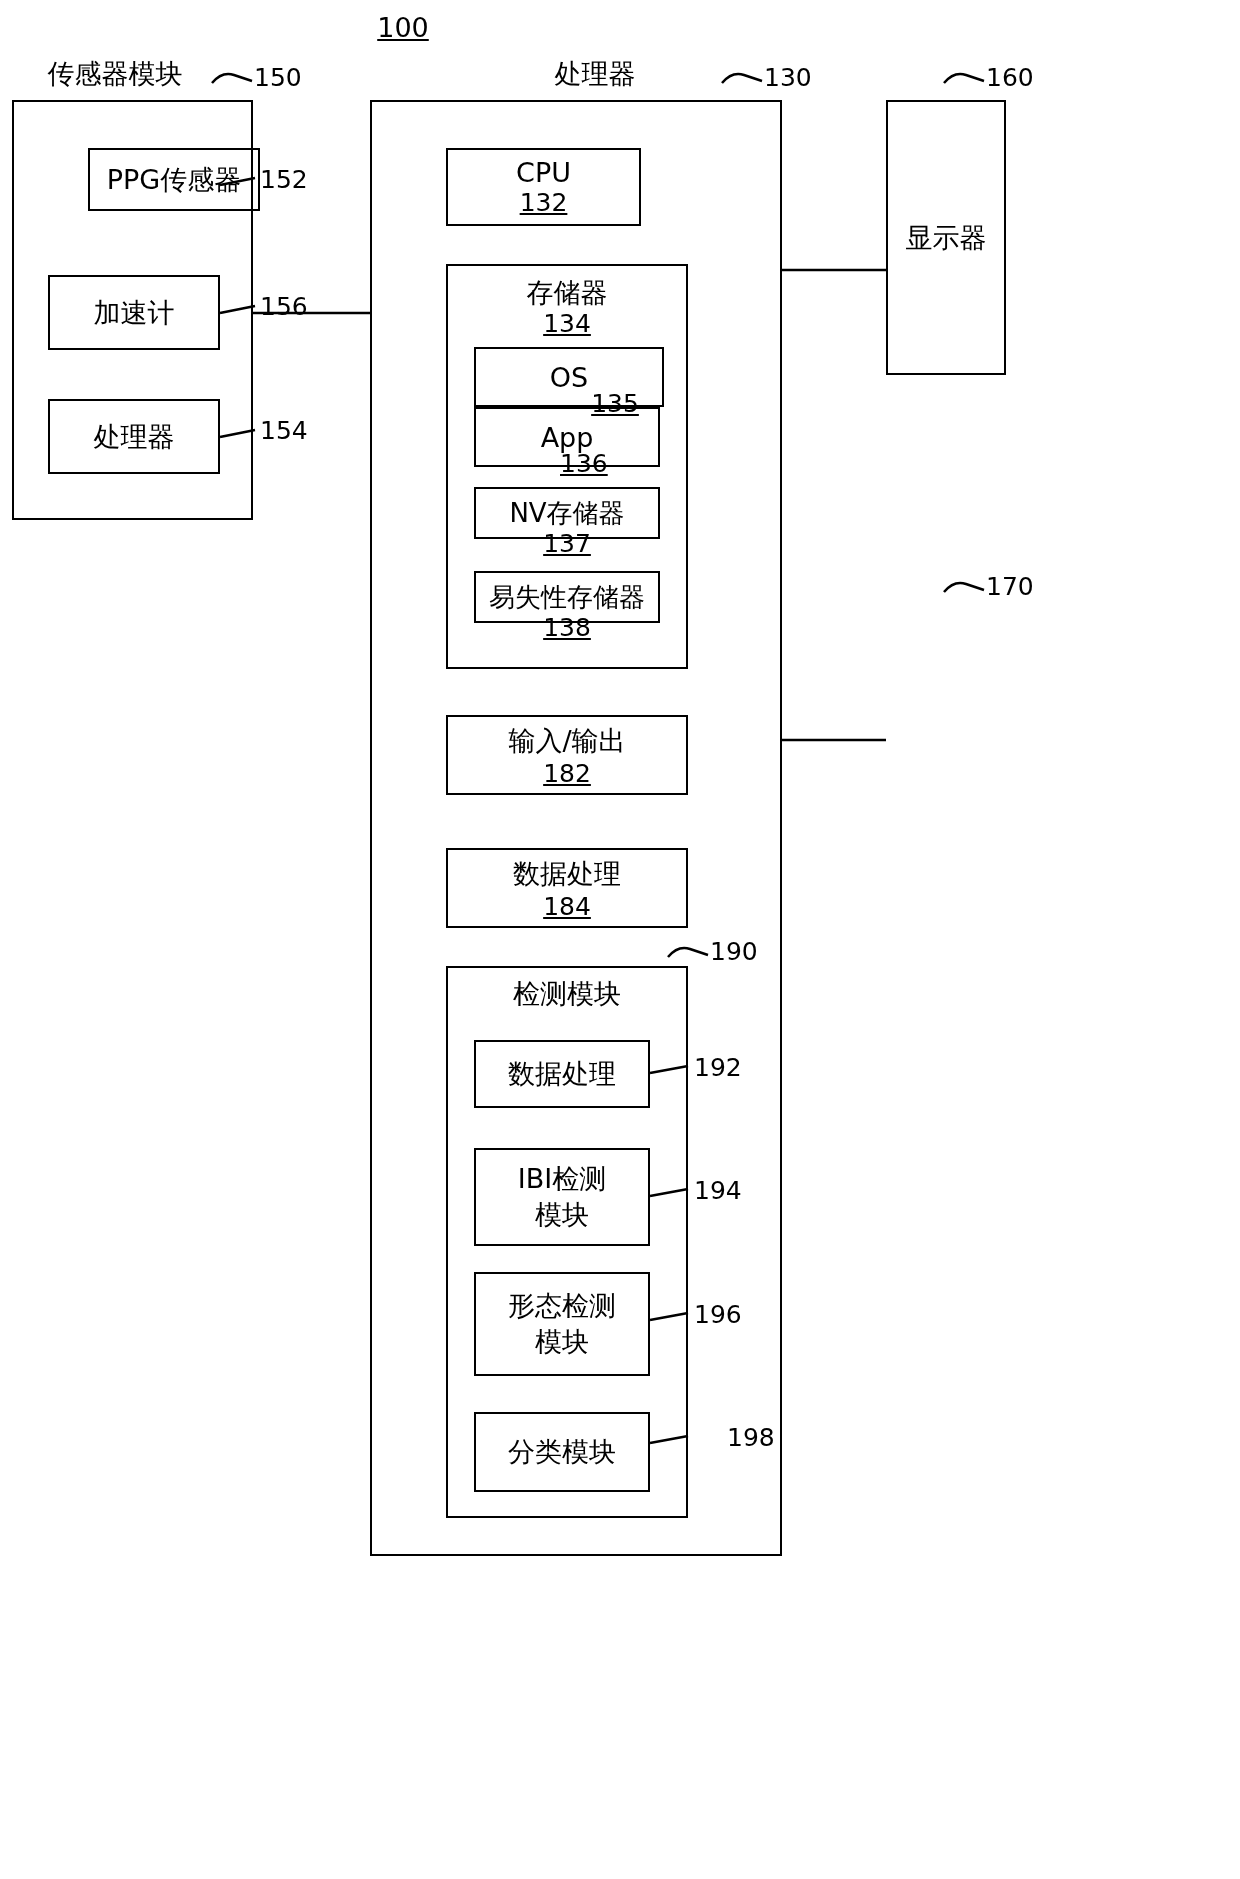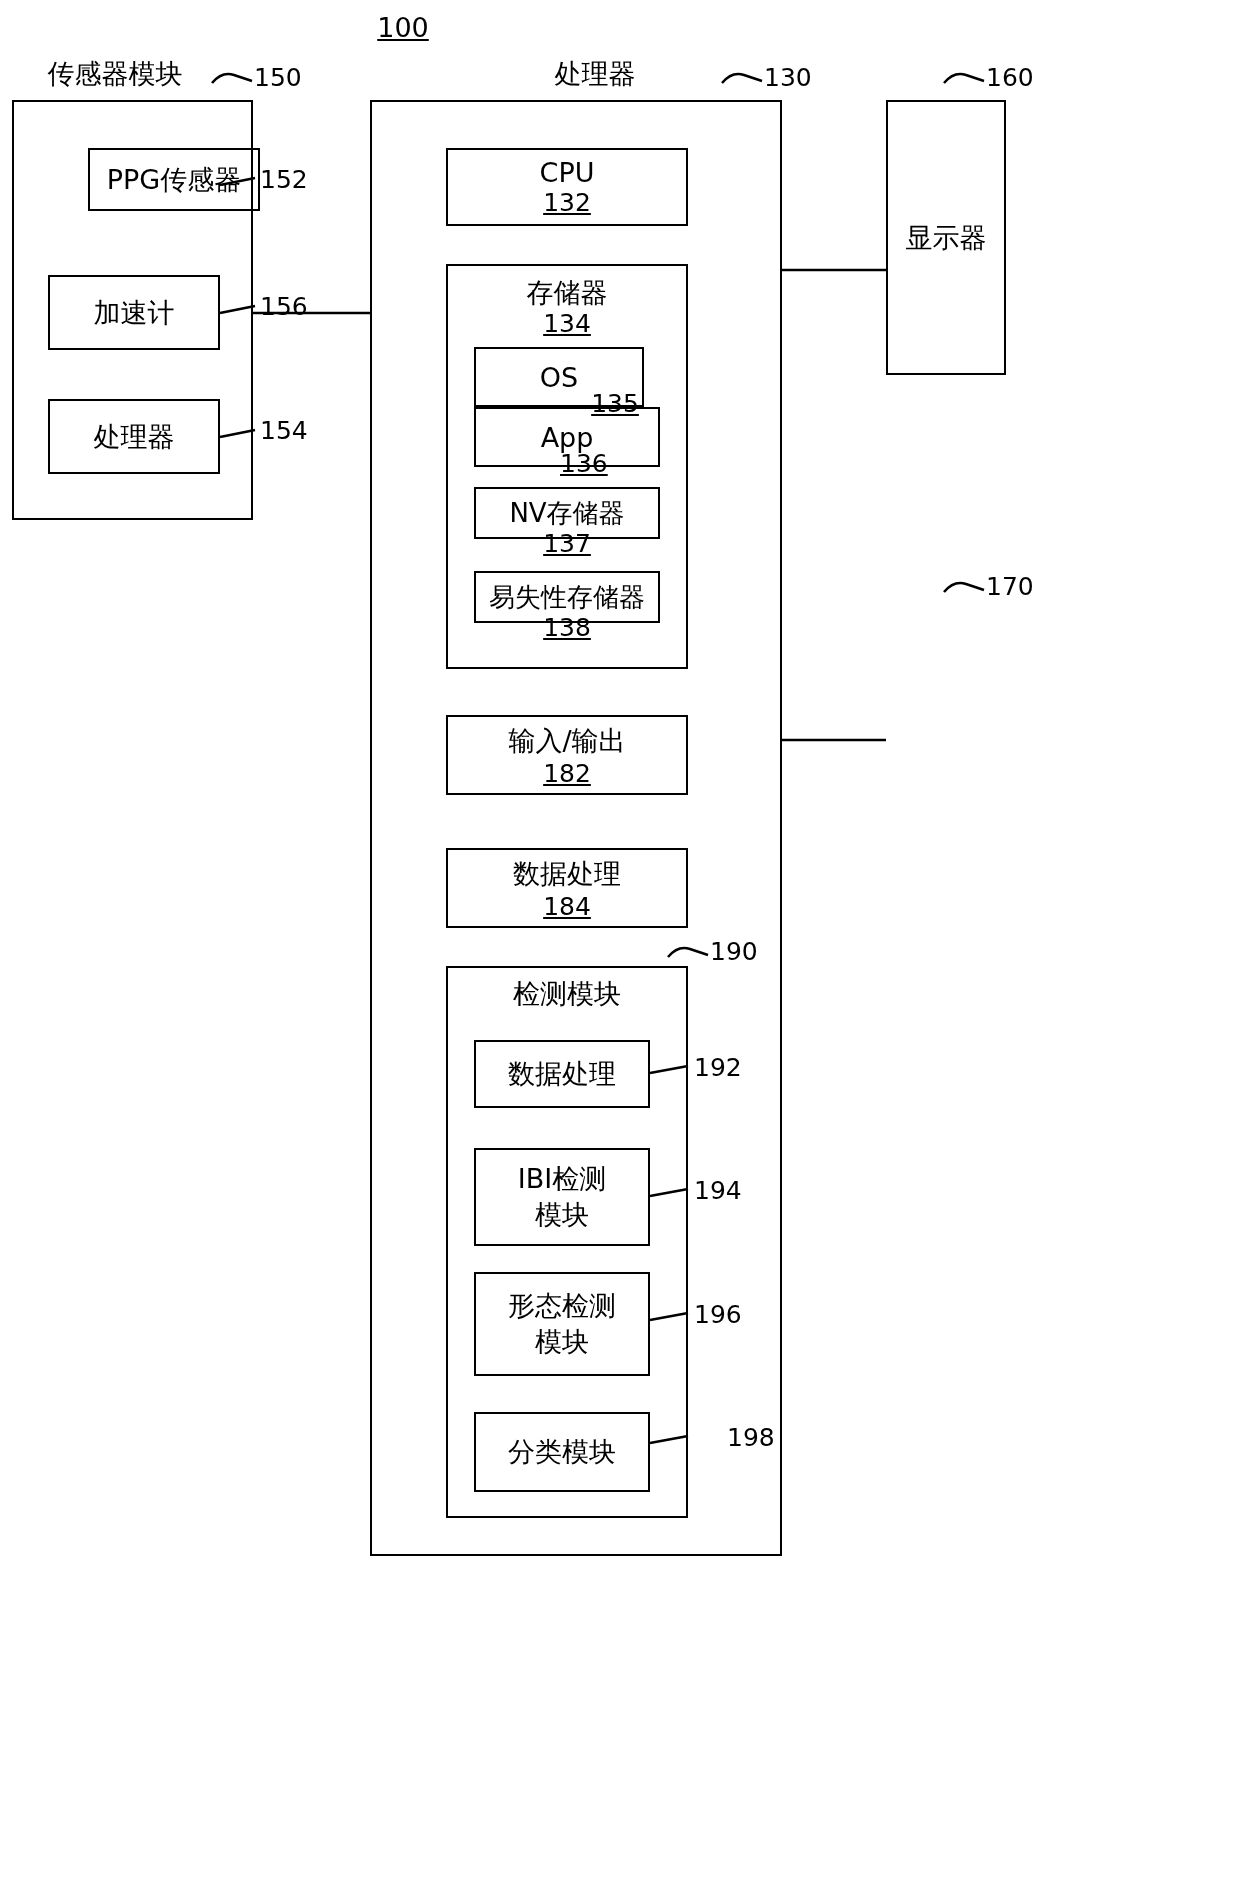--- a/index.html
+++ b/index.html
@@ -116,32 +116,32 @@
   <div class="box ctr" style="left:48px; top:399px; width:172px; height:75px; font-size:27px;">
     <span>处理器</span>
   </div>
   <div class="refnum" style="left:260px; top:416px;">154</div>
 
   <div class="lbl" style="left:470px; top:58px; width:250px; font-size:27px;">处理器</div>
   <div class="refnum" style="left:764px; top:63px;">130</div>
 
   <div class="box" style="left:370px; top:100px; width:412px; height:1456px;"></div>
 
-  <div class="box ctr" style="left:446px; top:148px; width:242px; height:78px; font-size:27px;">
+  <div class="box ctr" style="left:446px; top:148px; width:195px; height:78px; font-size:27px;">
     <span>CPU</span>
     <span class="num" style="font-size:25px;">132</span>
   </div>
 
   <div class="box" style="left:446px; top:264px; width:242px; height:405px;"></div>
   <div class="lbl" style="left:446px; top:277px; width:242px; font-size:27px;">存储器</div>
   <div class="lbl" style="left:446px; top:310px; width:242px; font-size:25px;">
     <span class="num">134</span>
   </div>
 
-  <div class="box ctr" style="left:474px; top:347px; width:170px; height:60px; font-size:27px;">
+  <div class="box ctr" style="left:474px; top:347px; width:190px; height:60px; font-size:27px;">
     <span>OS</span>
   </div>
   <div class="lbl" style="left:560px; top:390px; width:110px; font-size:25px; text-align:center;">
     <span class="num">135</span>
   </div>
 
   <div class="box ctr" style="left:474px; top:407px; width:186px; height:60px; font-size:27px;">
     <span>App</span>
   </div>
   <div class="lbl" style="left:560px; top:450px; width:110px; font-size:25px; text-align:left;">

